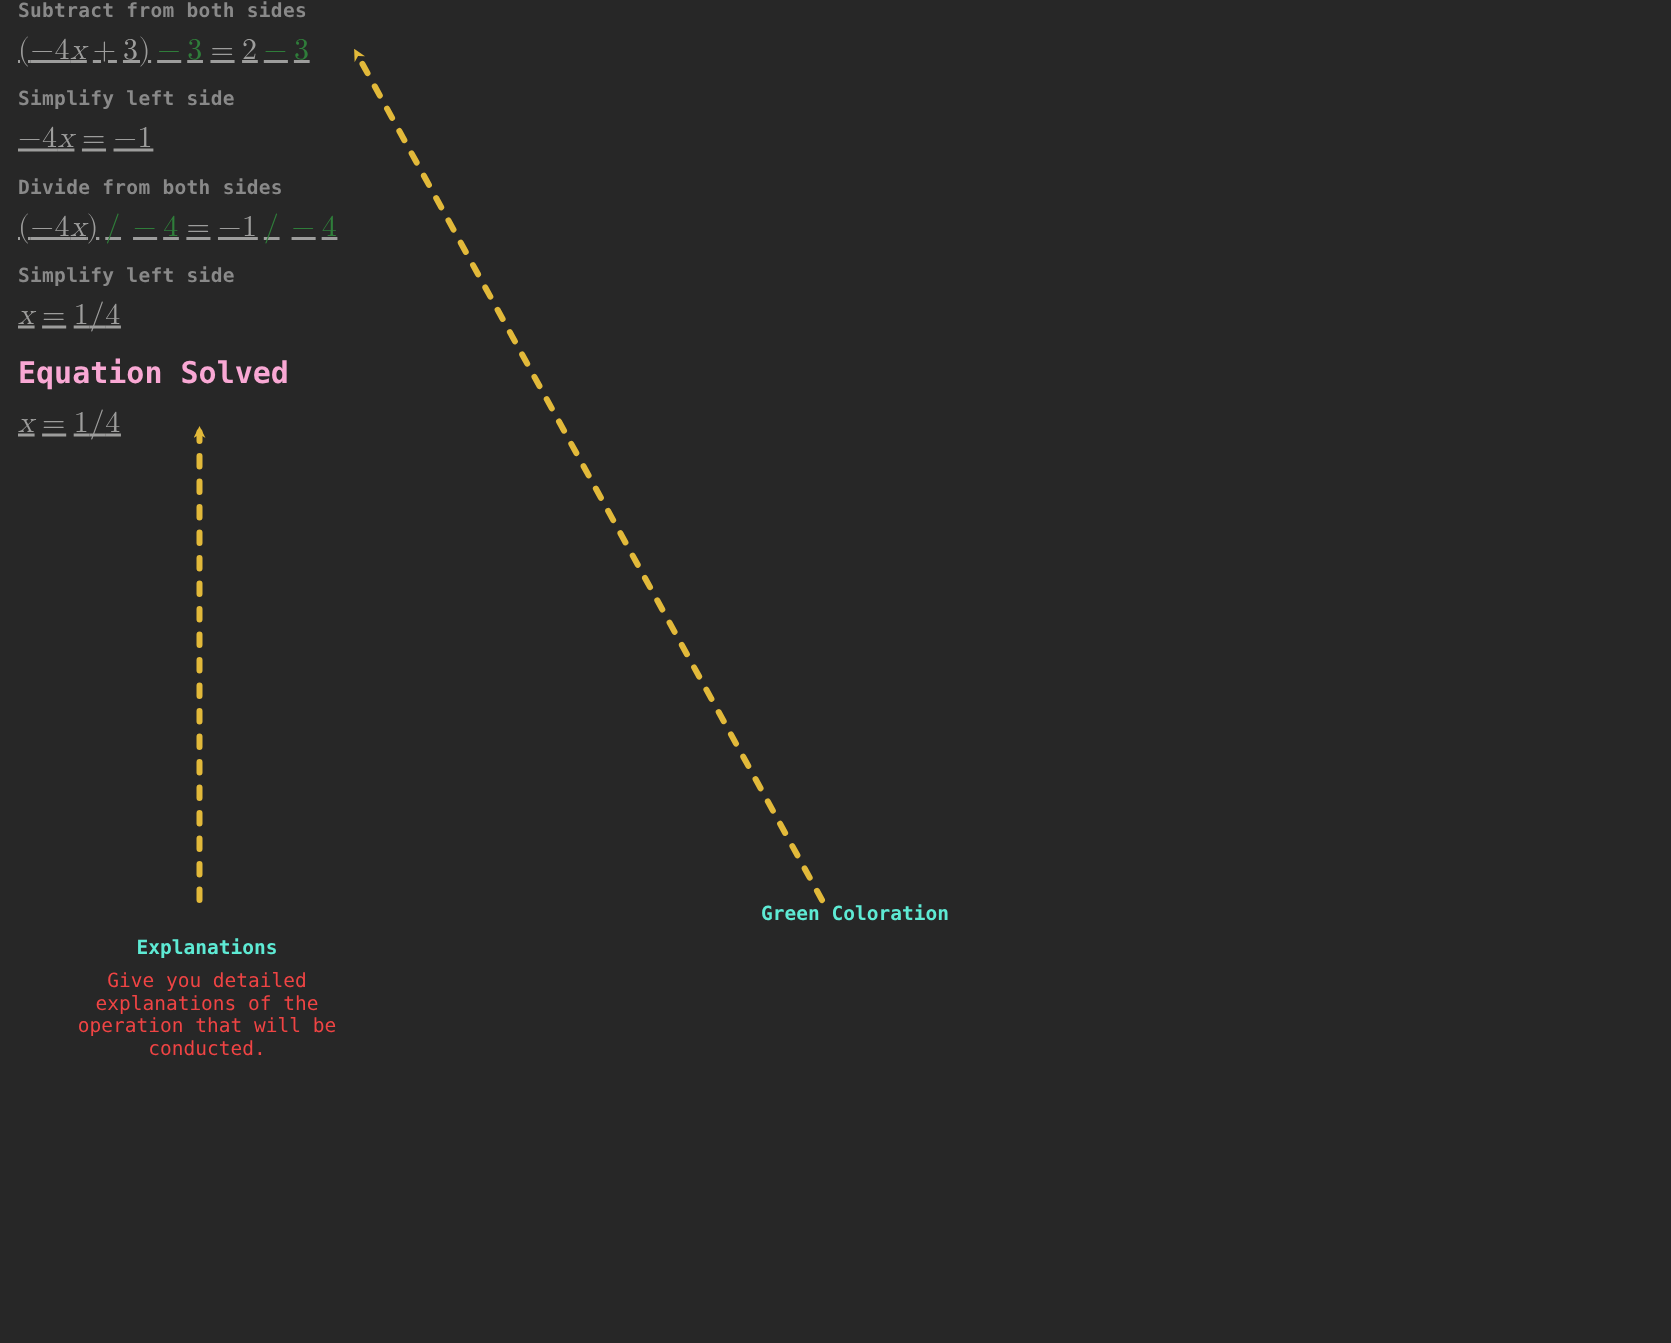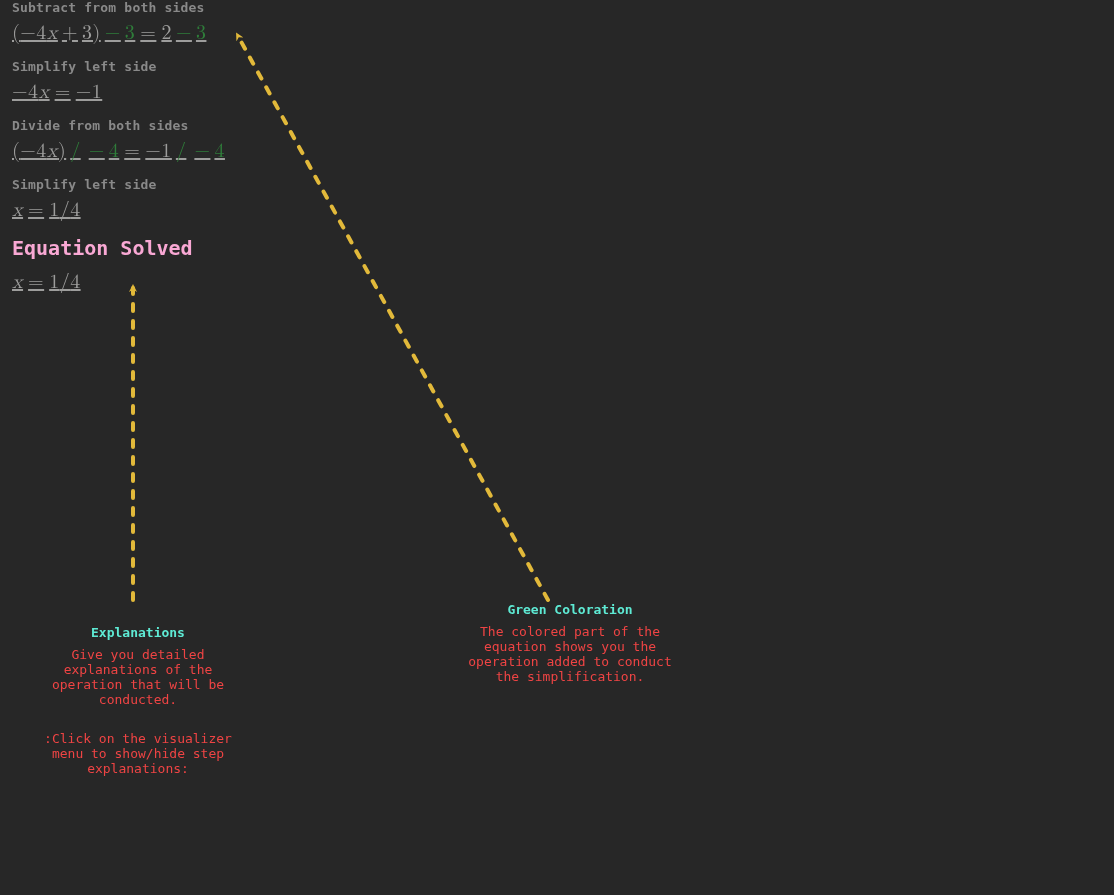--- a/index.html
+++ b/index.html
@@ -98,31 +98,24 @@
     <div class="big-label">Equation Solved</div>
     <div class="eq"><span class="var">x</span><span class="eqsign">=</span><span class="">1</span><span class="">/</span><span class="">4</span></div>
   </div>
 
 <div class="annot" style="left: 18px; top: 625px;">
   <span class="annot-title">Explanations</span>
   <p class="annot-body">Give you detailed
 explanations of the
 operation that will be
 conducted.</p>
-  <p class="annot-body2">:Click on the visualizer
-menu to show/hide step
-explanations:</p>
 </div>
 
 <div class="annot" style="left: 450px; top: 602px;">
   <span class="annot-title">Green Coloration</span>
-  <p class="annot-body">The colored part of the
-equation shows you the
-operation added to conduct
-the simplification.</p>
 </div>
 
 <svg id="arrows">
   <defs>
     <marker id="ah" markerWidth="8" markerHeight="8" refX="4" refY="4" orient="auto" markerUnits="userSpaceOnUse">
       <path d="M0,0 L8,4 L0,8 L2.5,4 Z" fill="#e2b93a"></path>
     </marker>
   </defs>
   <line id="arrow-expl" stroke="#e2b93a" stroke-width="4" stroke-dasharray="7 10" stroke-linecap="round" marker-end="url(#ah)" x1="133" y1="600" x2="133" y2="288"></line>
   <line id="arrow-green" stroke="#e2b93a" stroke-width="4" stroke-dasharray="7 10" stroke-linecap="round" marker-end="url(#ah)" x1="548" y1="600" x2="238" y2="36"></line>

